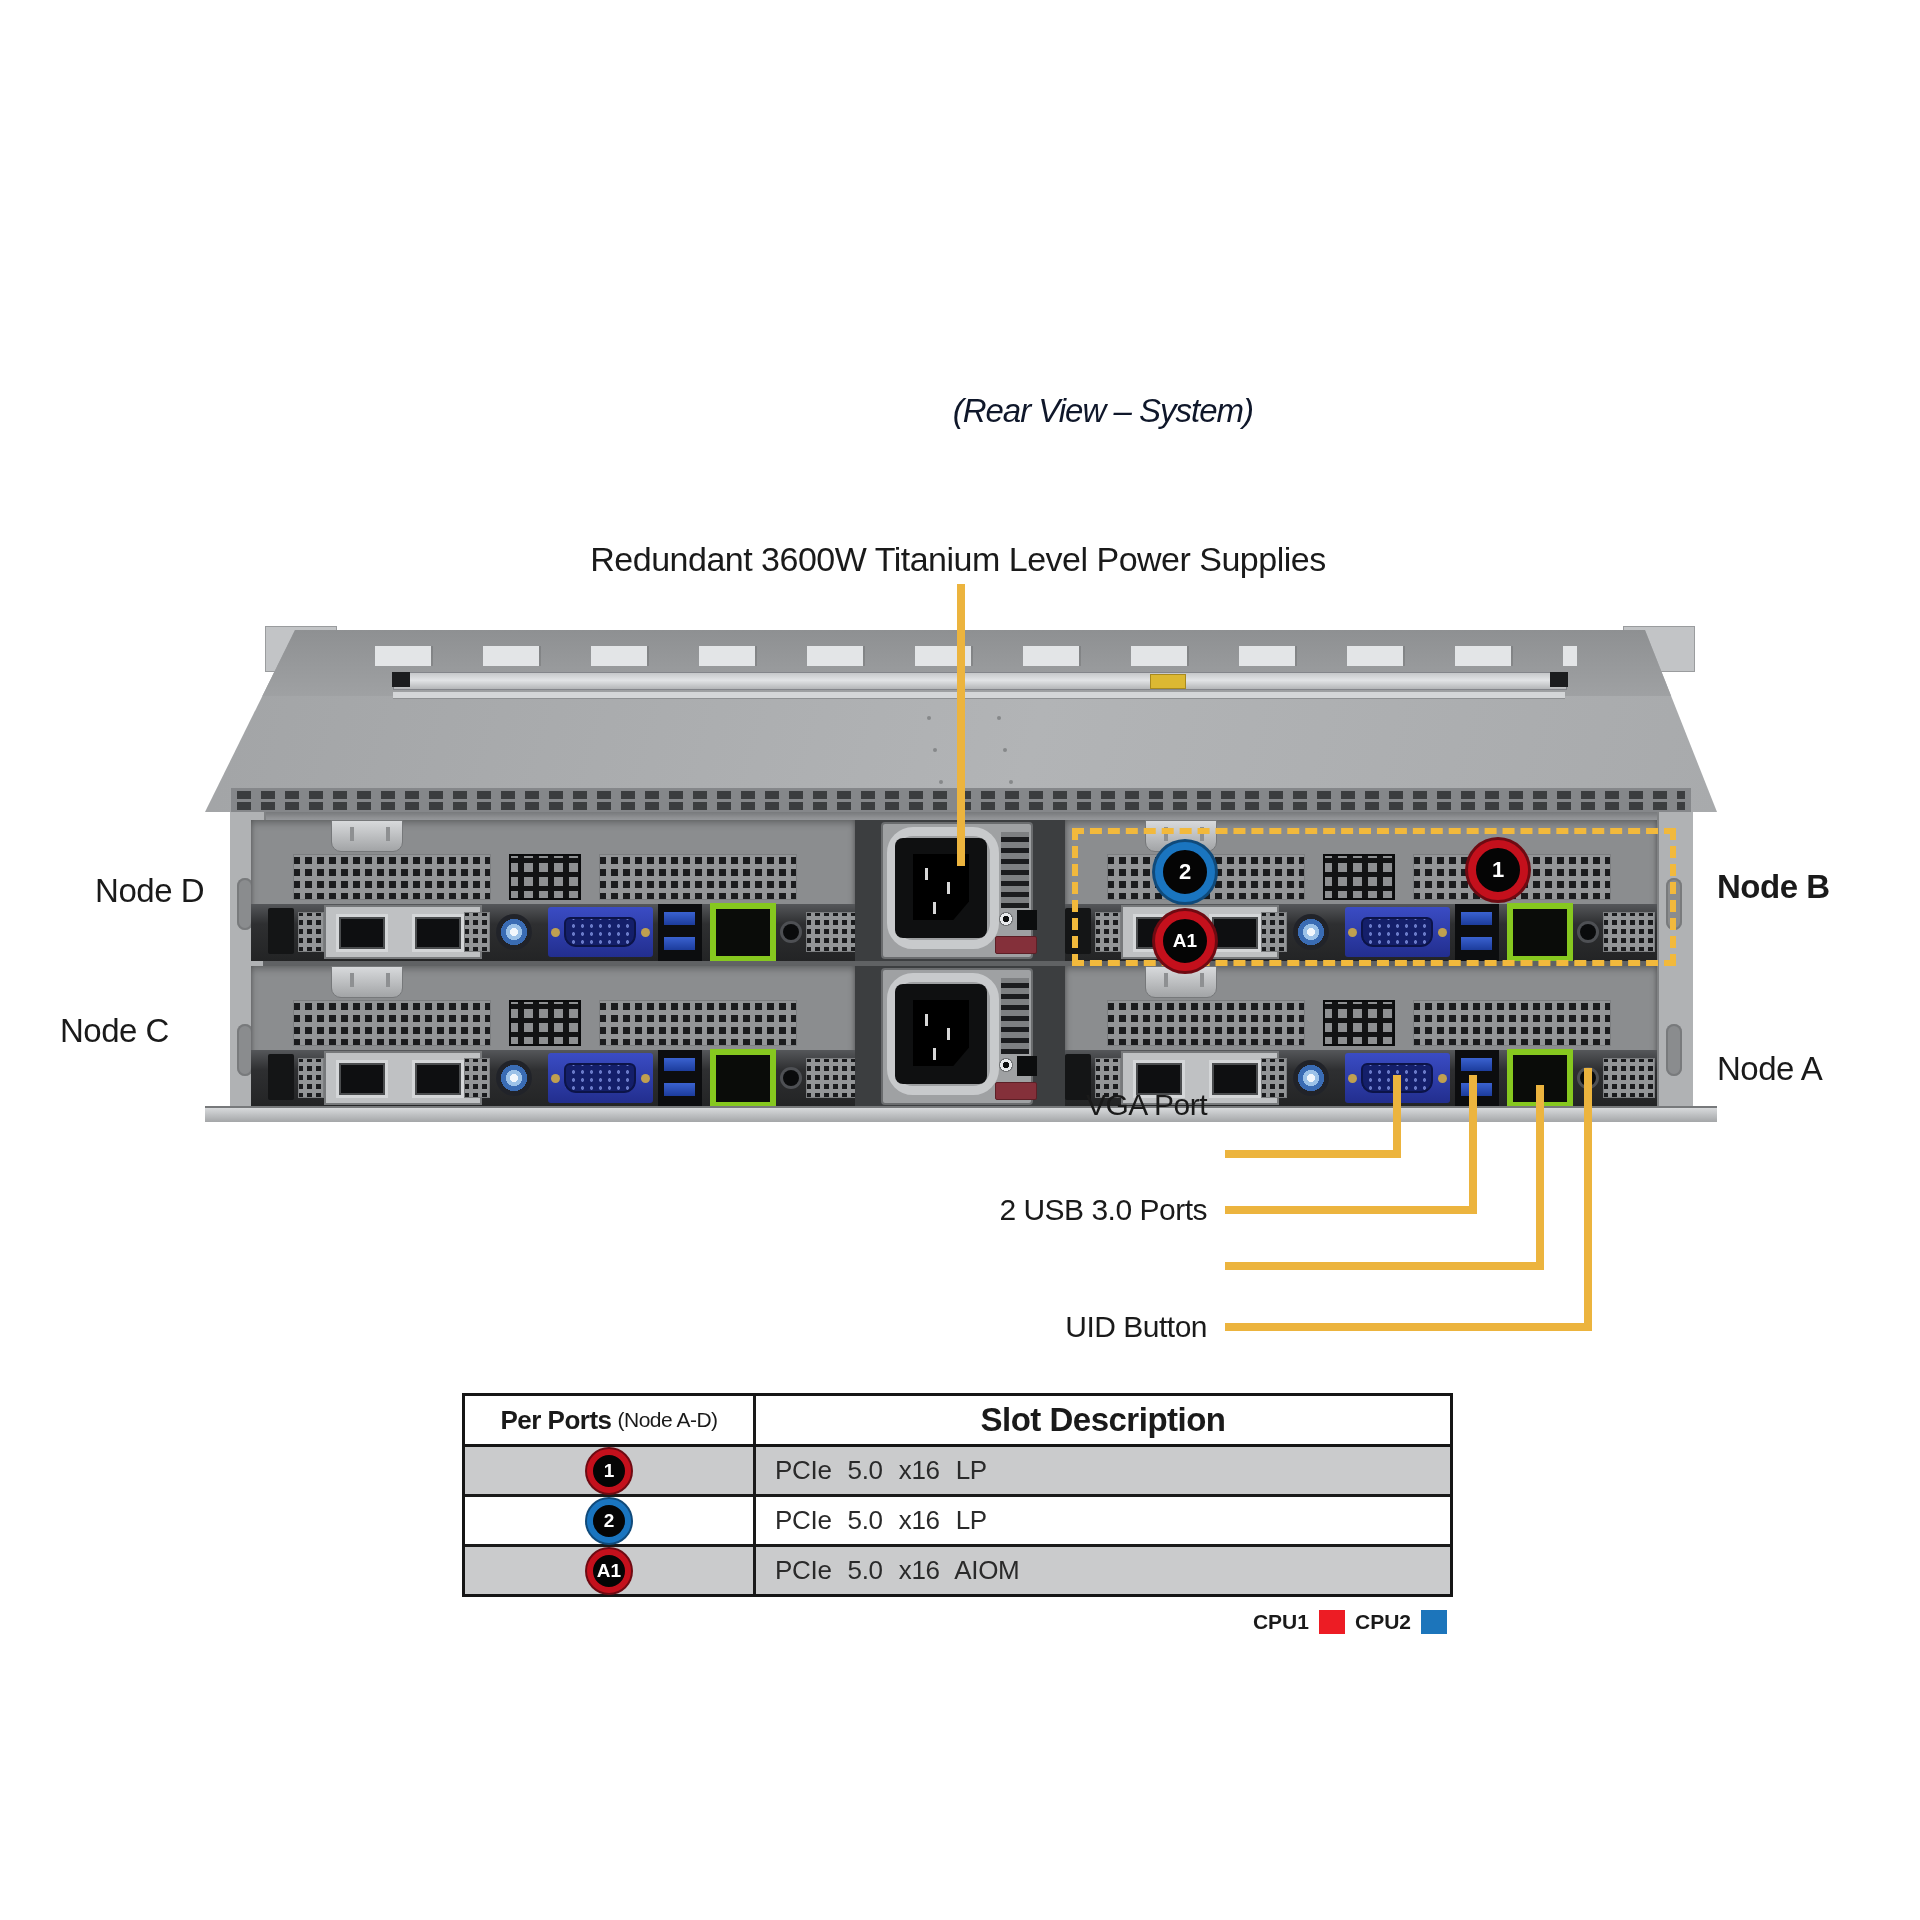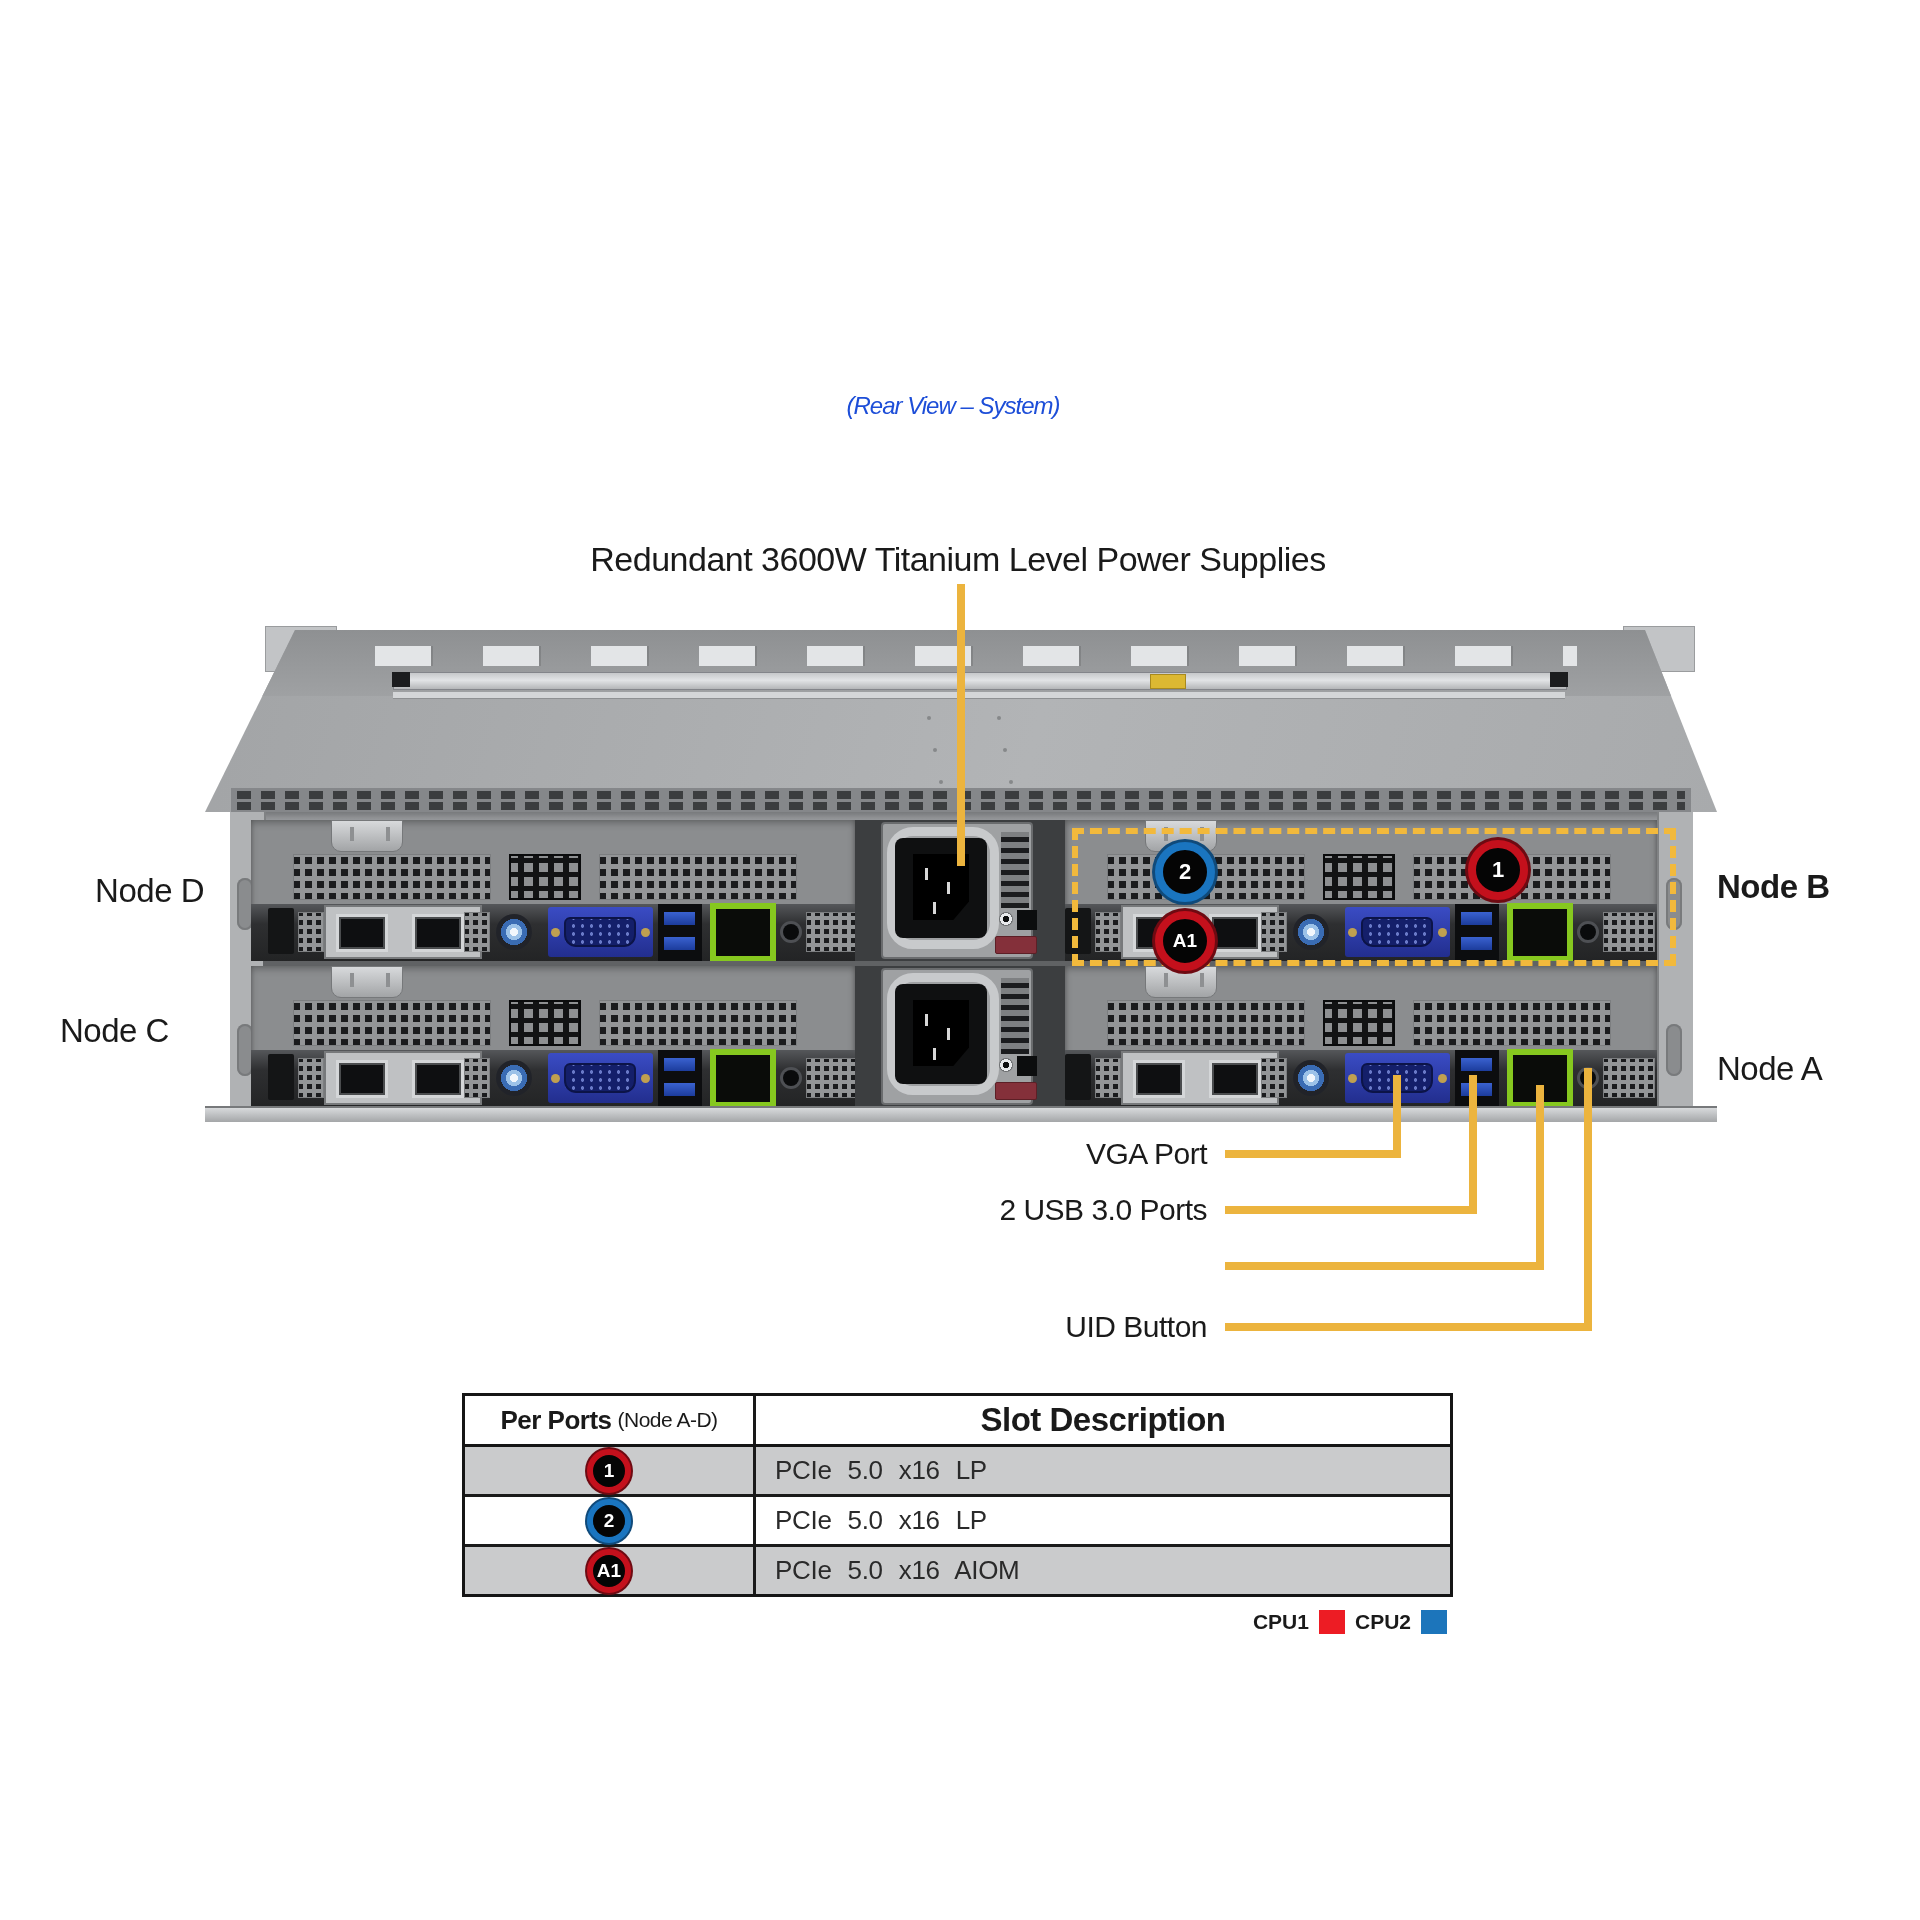--- a/index.html
+++ b/index.html
@@ -1,22 +1,22 @@
 <!DOCTYPE html>
 <html><head>
 <meta charset="utf-8">
 <style>
   html,body{margin:0;padding:0;background:#ffffff;}
   .canvas{position:relative;width:1920px;height:1920px;background:#fff;overflow:hidden;
           font-family:"Liberation Sans",sans-serif;color:#1a1a1a;}
   .abs{position:absolute;}
 
   
-  .title{left:653px;top:392px;width:600px;text-align:center;font-size:24px;font-style:italic;
-         letter-spacing:-1px;color:#1d4ed8;}
+  .title{left:653px;top:392px;width:600px;text-align:right;font-size:33px;font-style:italic;
+         letter-spacing:-1px;color:#0f172a;}
   .psu-label{left:558px;top:540px;width:800px;text-align:center;font-size:34px;letter-spacing:-0.5px;}
   .node-label{font-size:33px;letter-spacing:-0.5px;line-height:38px;}
   .callout-label{right:713px;width:480px;text-align:right;font-size:30px;letter-spacing:-0.5px;line-height:34px;}
 
   
   .yline{background:#ecb43e;z-index:6;}
 
   
   .chassis{left:205px;top:626px;width:1512px;height:494px;}
   .tab{top:0;width:70px;height:44px;background:#c2c4c6;border:1px solid #9a9c9e;}
@@ -342,21 +342,21 @@
     </div>
   </div>
 
   <div class="abs node-label" style="left:52px;top:872px;width:152px;text-align:right;">Node D</div>
   <div class="abs node-label" style="left:1717px;top:868px;font-weight:bold;">Node B</div>
   <div class="abs node-label" style="left:60px;top:1012px;width:152px;text-align:left;">Node C</div>
   <div class="abs node-label" style="left:1717px;top:1012px;margin-top:38px;">Node A</div>
 
   <div class="abs yline" style="left:1393px;top:1075px;width:8px;height:83px;"></div>
   <div class="abs yline" style="left:1225px;top:1150px;width:176px;height:8px;"></div>
-  <div class="abs callout-label" style="top:1137px;">VGA Port</div>
+  <div class="abs callout-label" style="top:1088px;">VGA Port</div>
 
   <div class="abs yline" style="left:1469px;top:1075px;width:8px;height:139px;"></div>
   <div class="abs yline" style="left:1225px;top:1206px;width:252px;height:8px;"></div>
   <div class="abs callout-label" style="top:1193px;">2 USB 3.0 Ports</div>
 
   <div class="abs yline" style="left:1536px;top:1085px;width:8px;height:185px;"></div>
   <div class="abs yline" style="left:1225px;top:1262px;width:319px;height:8px;"></div>
 
   <div class="abs yline" style="left:1584px;top:1068px;width:8px;height:263px;"></div>
   <div class="abs yline" style="left:1225px;top:1323px;width:367px;height:8px;"></div>

